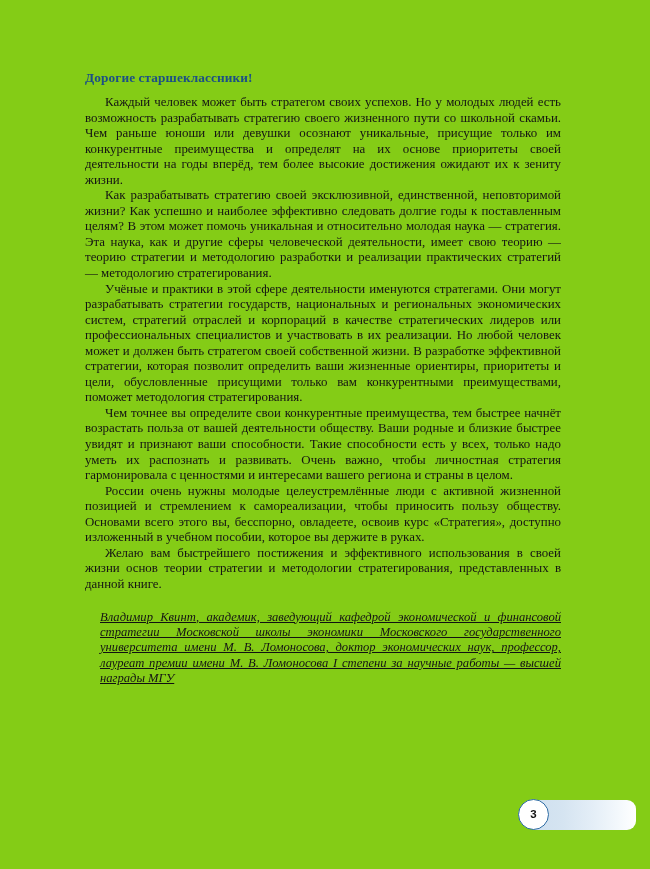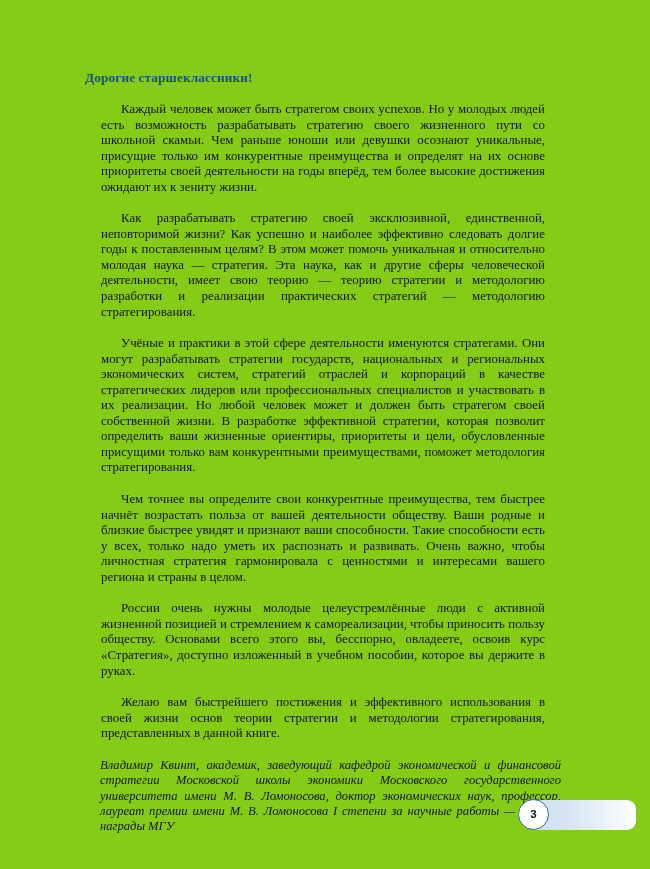--- a/index.html
+++ b/index.html
@@ -34,29 +34,30 @@
     margin: 0 0 9px 0;
     line-height: 16px;
   }
 
   .para {
     font-size: 12.9px;
     line-height: 15.55px;
     text-align: justify;
     text-justify: inter-word;
     text-indent: 20px;
-    margin: 16px;
+    margin: 0;
     color: #141414;
     hyphens: manual;
   }
 
   .signature {
-    margin-top: 11px;
+    margin-top: 17px;
     padding-left: 15px;
     width: 461px;
+    text-decoration: underline;
   }
 
   .signature .sig-line {
     font-size: 12.6px;
     line-height: 15.4px;
     font-style: italic;
     text-align: justify;
     text-justify: inter-word;
     margin: 0;
     color: #141414;

